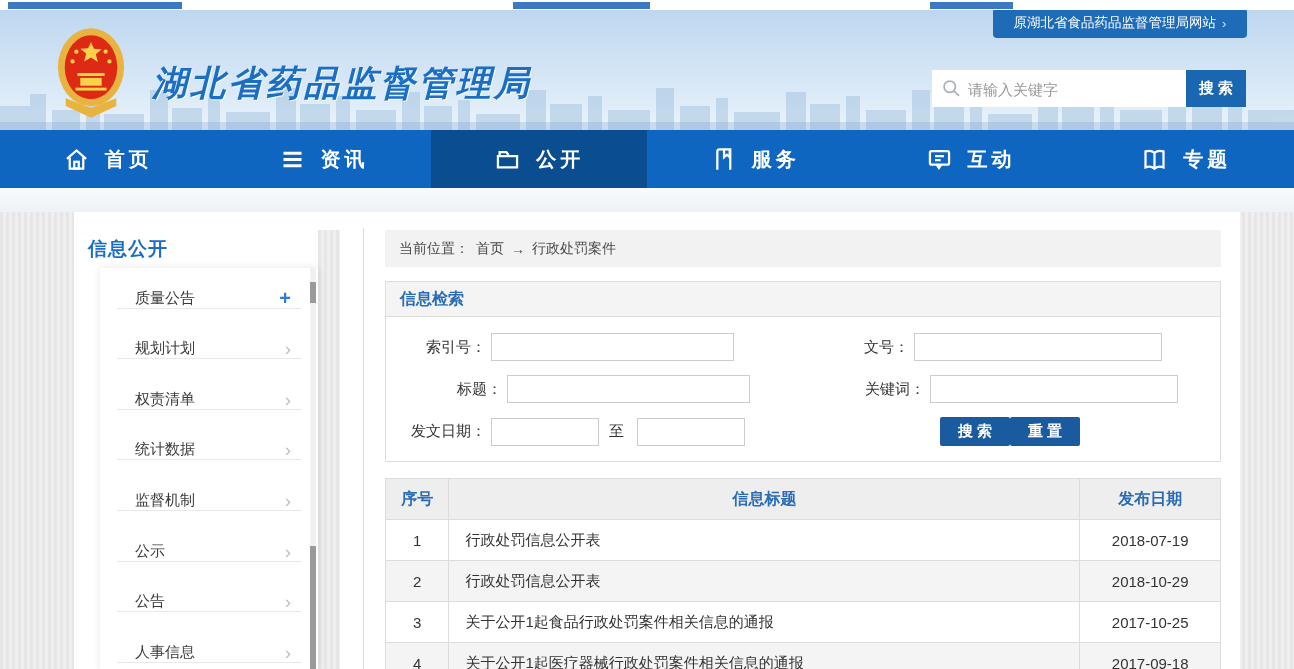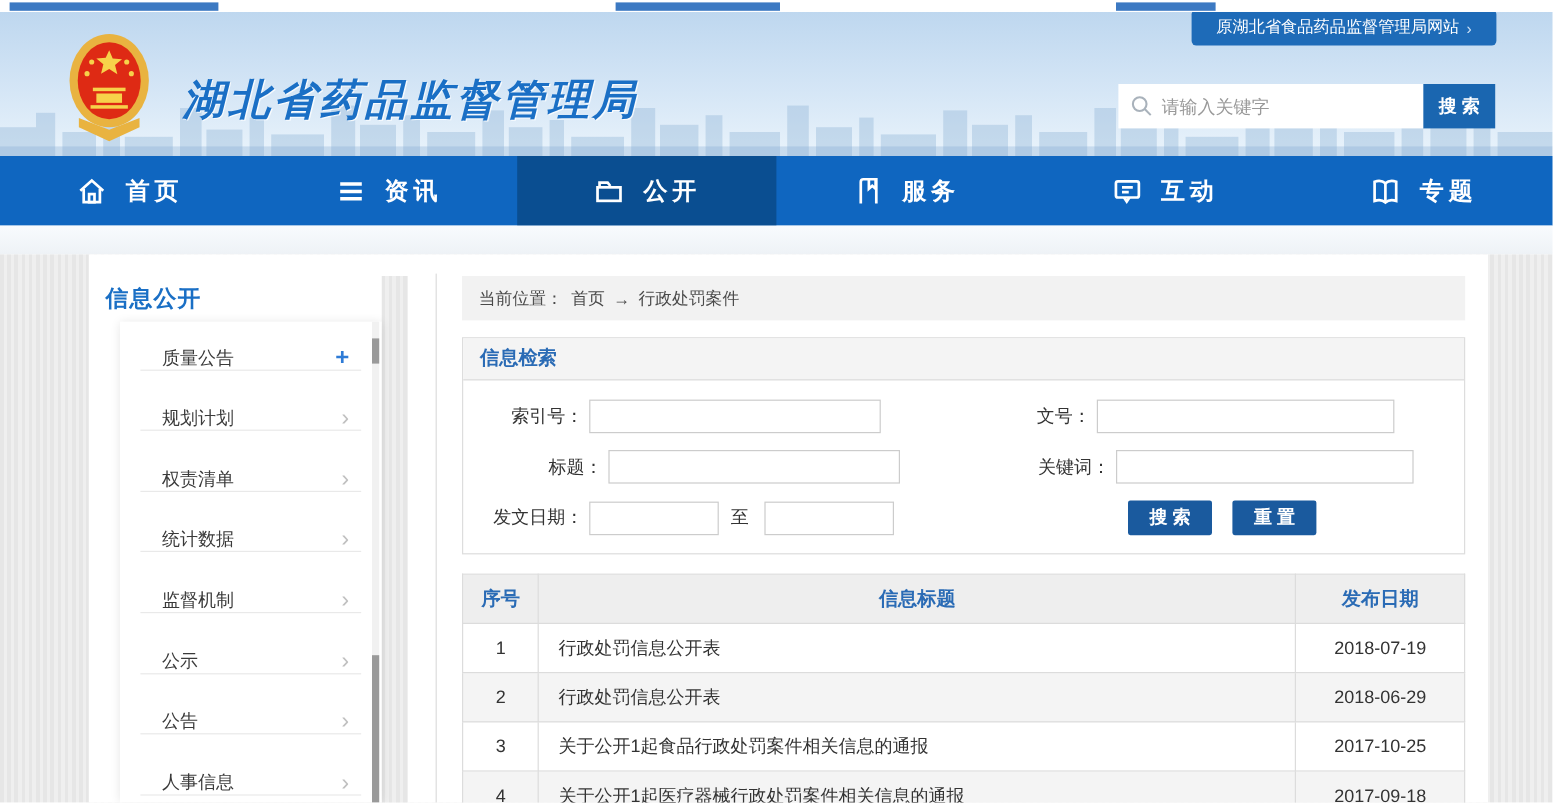--- a/index.html
+++ b/index.html
@@ -76,21 +76,21 @@
   .frow{position:absolute;display:flex;align-items:center;}
   .flabel{font-size:15px;color:#333;text-align:right;display:inline-block;}
   .finput{height:28px;border:1px solid #ccc;box-sizing:border-box;background:#fff;outline:none;
           font-family:inherit;font-size:14px;padding:0 6px;}
   .r1{top:16px;left:0;} .r2{top:58px;left:16px;justify-content:flex-end;} .r3{top:100px;left:0;}
   .lab-a{width:100px;} .lab-b{width:175px;}
   .w-big{width:243px;margin-left:5px;} .w-big2{width:248px;margin-left:5px;} .w-date{width:108px;margin-left:5px;}
   .to-label{font-size:15px;color:#333;margin:0 8px 0 10px;}
   .form-btn{width:70px;height:29px;background:#1a5a9e;color:#fff;border:none;font-size:15px;
             font-weight:bold;cursor:pointer;border-radius:2px;font-family:inherit;}
-  .btn-search{margin-left:195px;} .btn-reset{margin-left:17px;}
+  .btn-search{margin-left:195px;} .btn-reset{margin-left:0;}
 
   
   .result-table{position:absolute;left:385px;top:478px;width:836px;border-collapse:collapse;
                 font-size:15px;color:#333;}
   .result-table th{height:38px;background:#eee;color:#2a6bb5;font-size:16px;font-weight:bold;
                    border:1px solid #dcdcdc;}
   .result-table td{height:38px;border:1px solid #dcdcdc;}
   .col-no{width:62px;text-align:center;}
   .col-title{width:633px;} td.col-title{padding-left:16px;cursor:pointer;}
   .col-date{width:141px;text-align:center;}
@@ -328,21 +328,21 @@
     </thead>
     <tbody>
       <tr>
         <td class="col-no">1</td>
         <td class="col-title">行政处罚信息公开表</td>
         <td class="col-date">2018-07-19</td>
       </tr>
       <tr class="even">
         <td class="col-no">2</td>
         <td class="col-title">行政处罚信息公开表</td>
-        <td class="col-date">2018-06-29</td>
+        <td class="col-date">2018-10-29</td>
       </tr>
       <tr>
         <td class="col-no">3</td>
         <td class="col-title">关于公开1起食品行政处罚案件相关信息的通报</td>
         <td class="col-date">2017-10-25</td>
       </tr>
       <tr class="even">
         <td class="col-no">4</td>
         <td class="col-title">关于公开1起医疗器械行政处罚案件相关信息的通报</td>
         <td class="col-date">2017-09-18</td>

